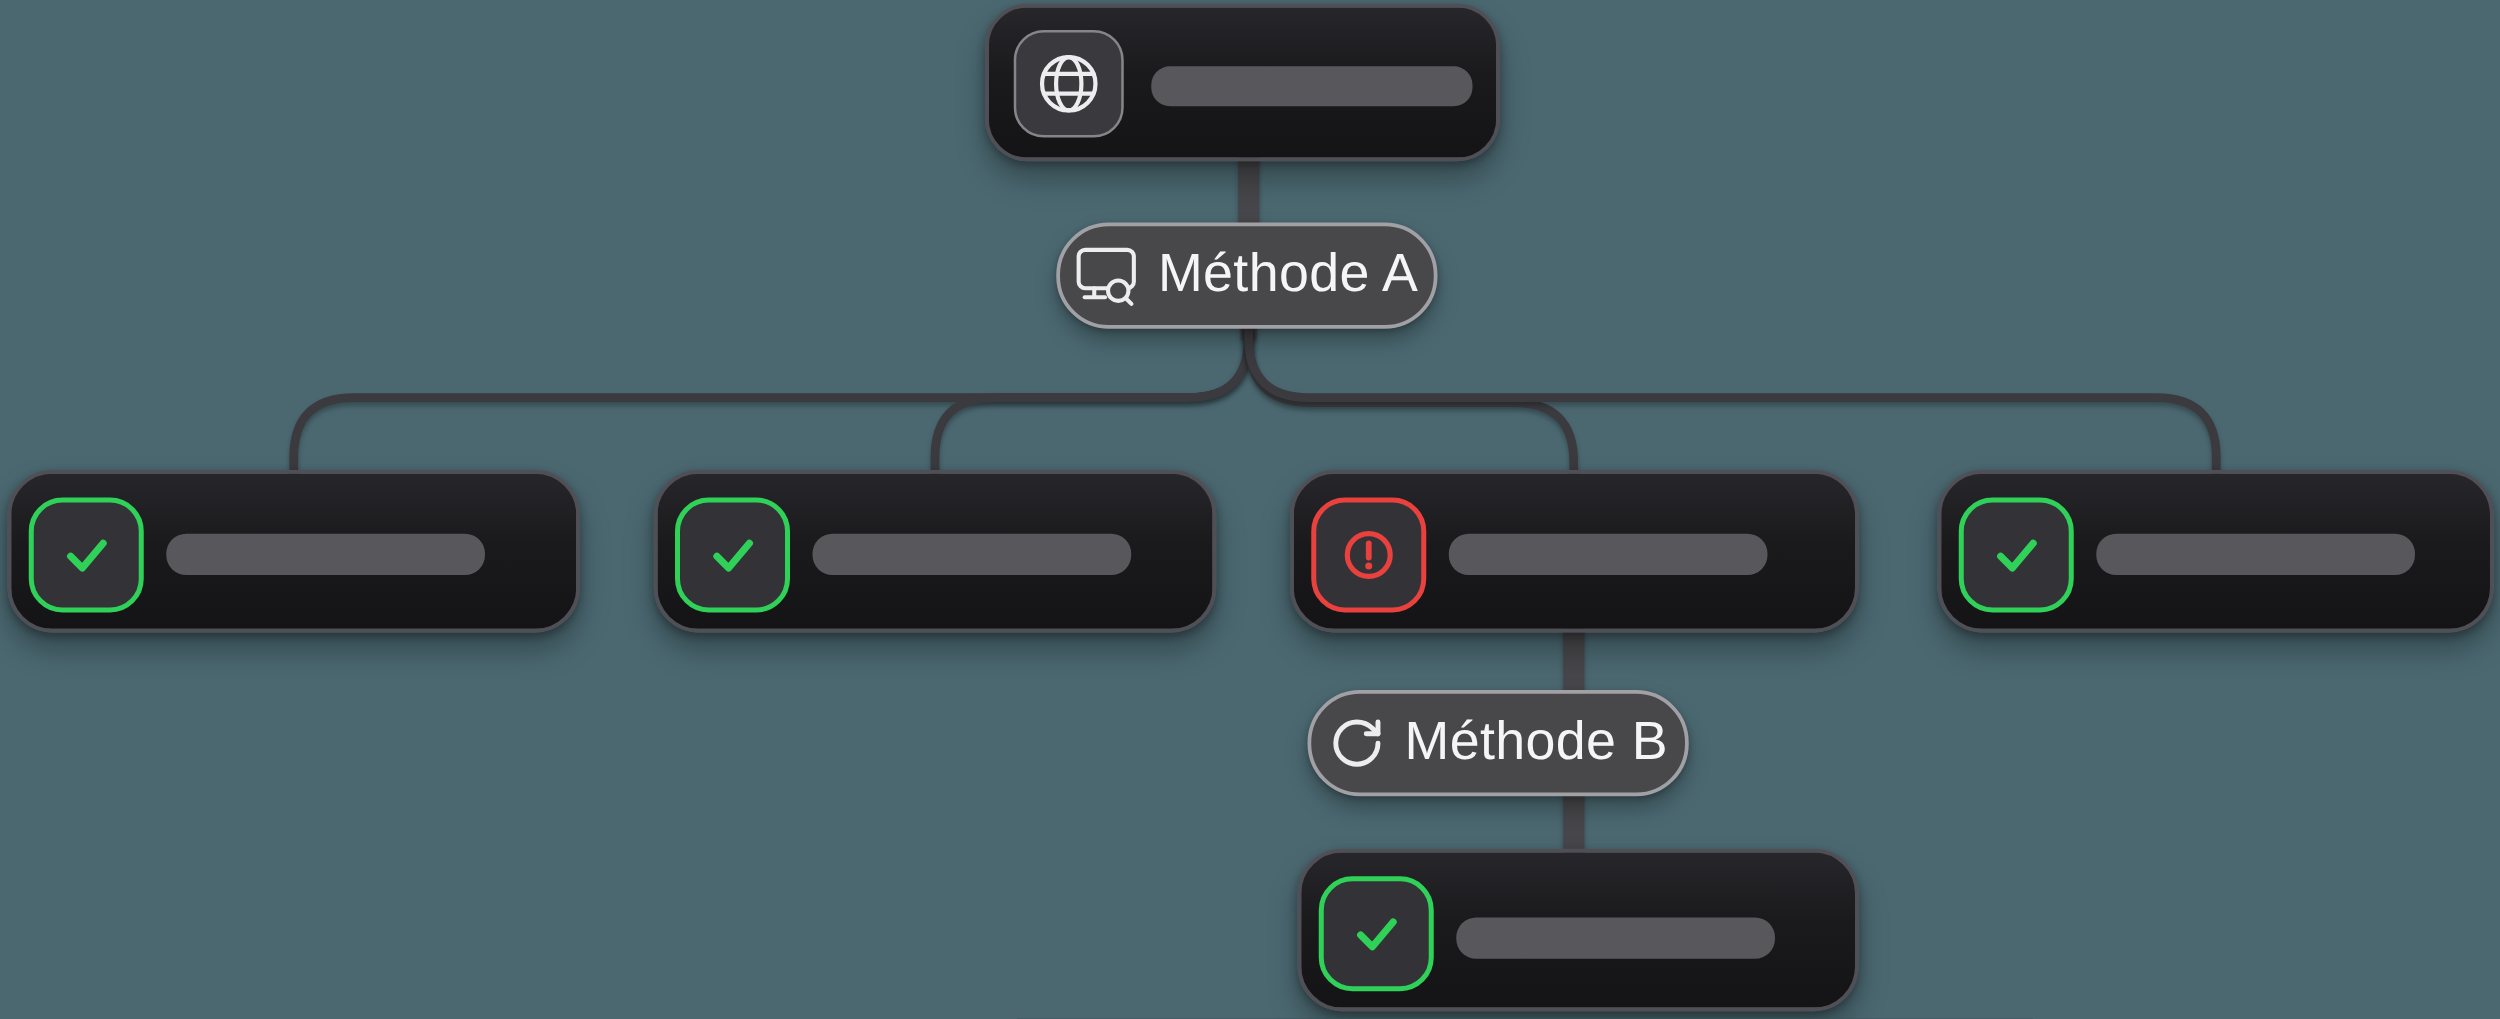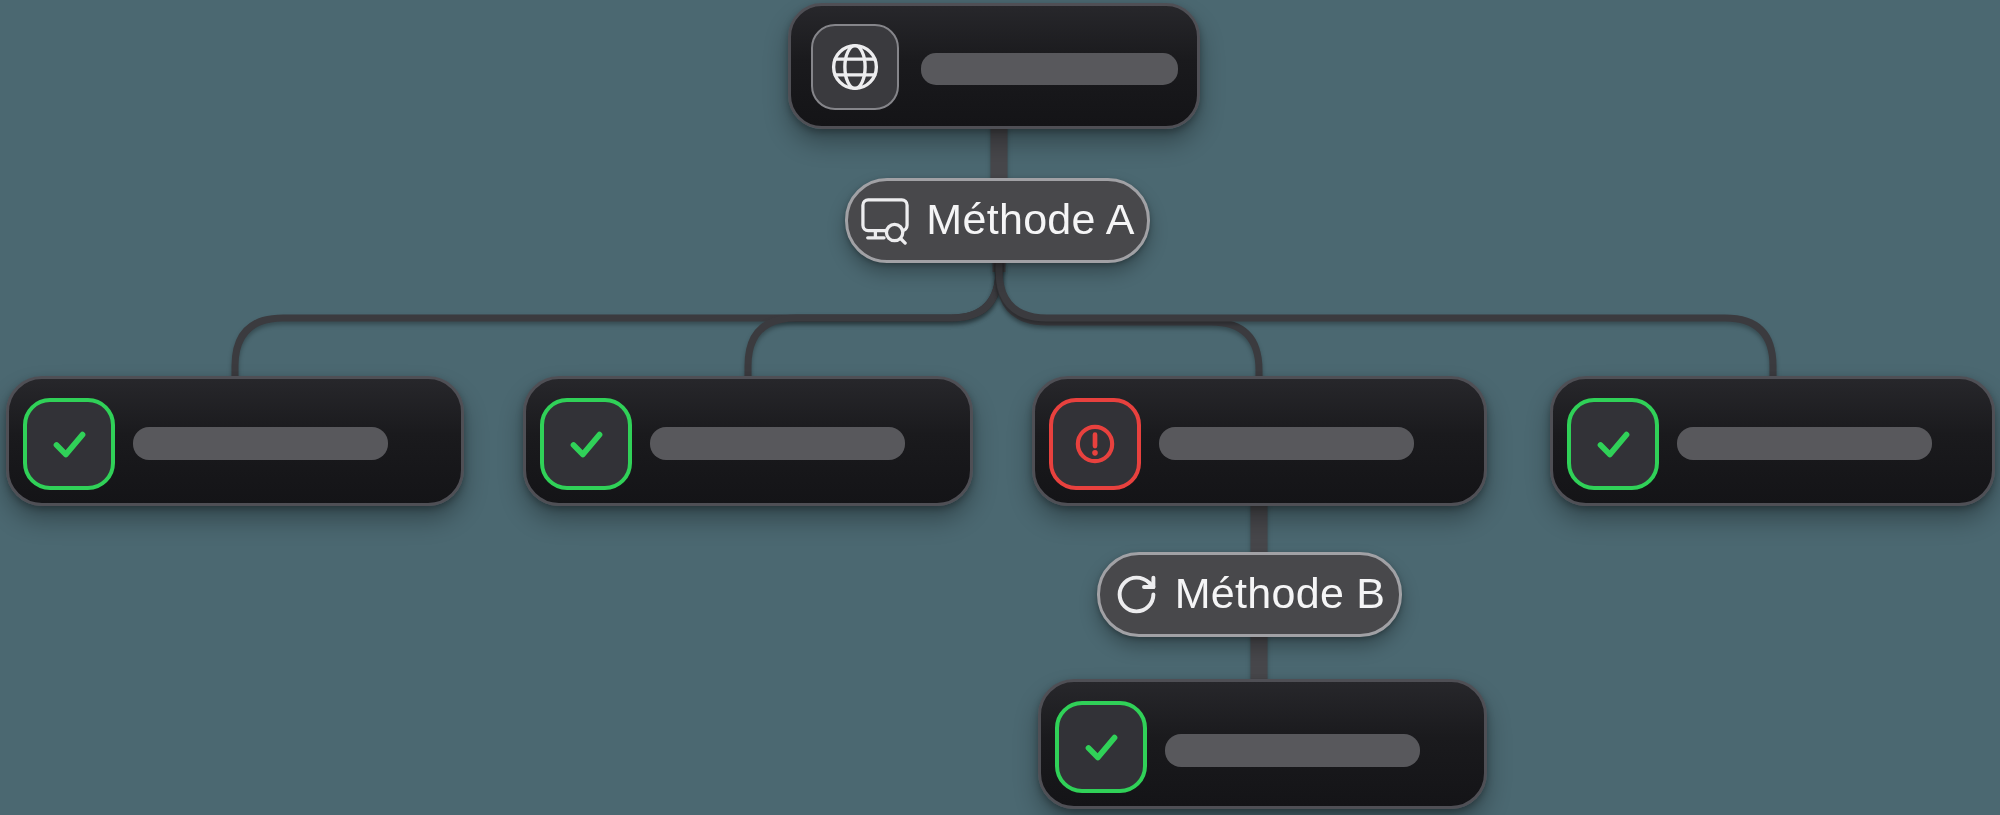--- a/index.html
+++ b/index.html
@@ -146,21 +146,21 @@
   <div class="node child-node" style="left:1550px; top:376px; width:445px; height:130px;" data-status="success">
     <div class="icon-square status-square">
       <svg class="check-icon" width="52" height="52" viewBox="0 0 50 50" fill="none" stroke="currentColor" stroke-width="5.5" stroke-linecap="round" stroke-linejoin="round">
         <path d="M13 26l9 9 16-19"></path>
       </svg>
 
     </div>
     <div class="bar"></div>
   </div>
 
-  <div class="pill" style="left:1097px; top:552px;">
+  <div class="pill" style="left:1046px; top:552px;">
     <span class="pill-icon">
       <svg width="45" height="45" viewBox="0 0 24 24" fill="none" stroke="currentColor" stroke-width="2.1" stroke-linecap="round" stroke-linejoin="round">
         <path d="M21 12a9 9 0 1 1-9-9c2.52 0 4.93 1 6.74 2.74L21 8"></path>
         <path d="M21 3v5h-5"></path>
       </svg>
     </span>
     <span class="pill-text">Méthode B</span>
   </div>
 
   <div class="node child-node" style="left:1038px; top:679px; width:449px; height:130px;" data-status="success">

